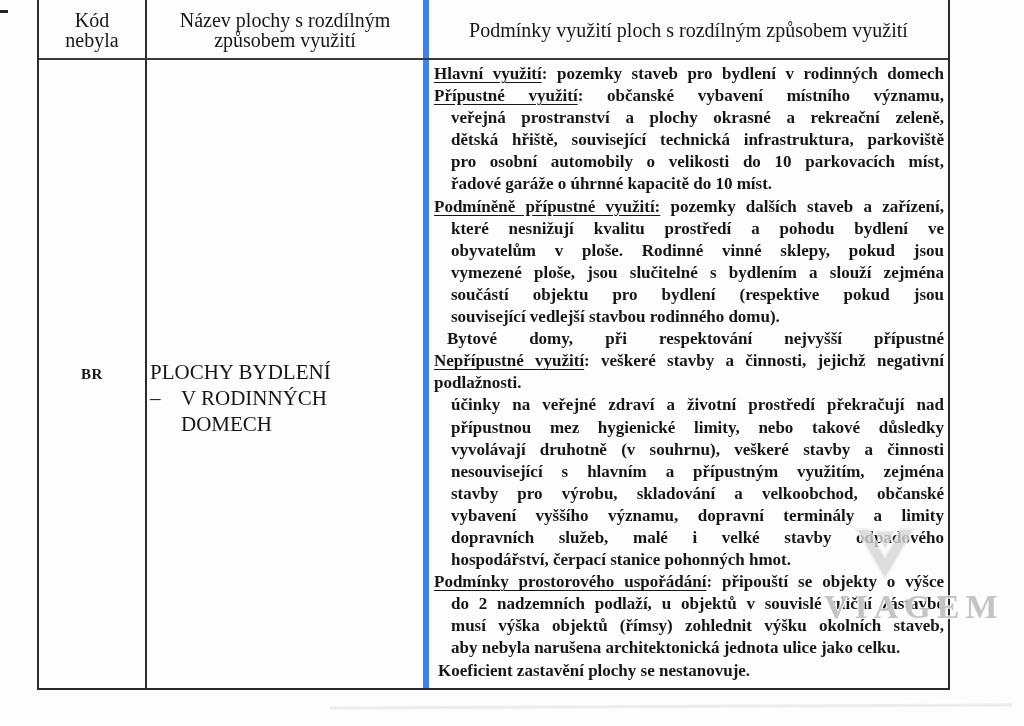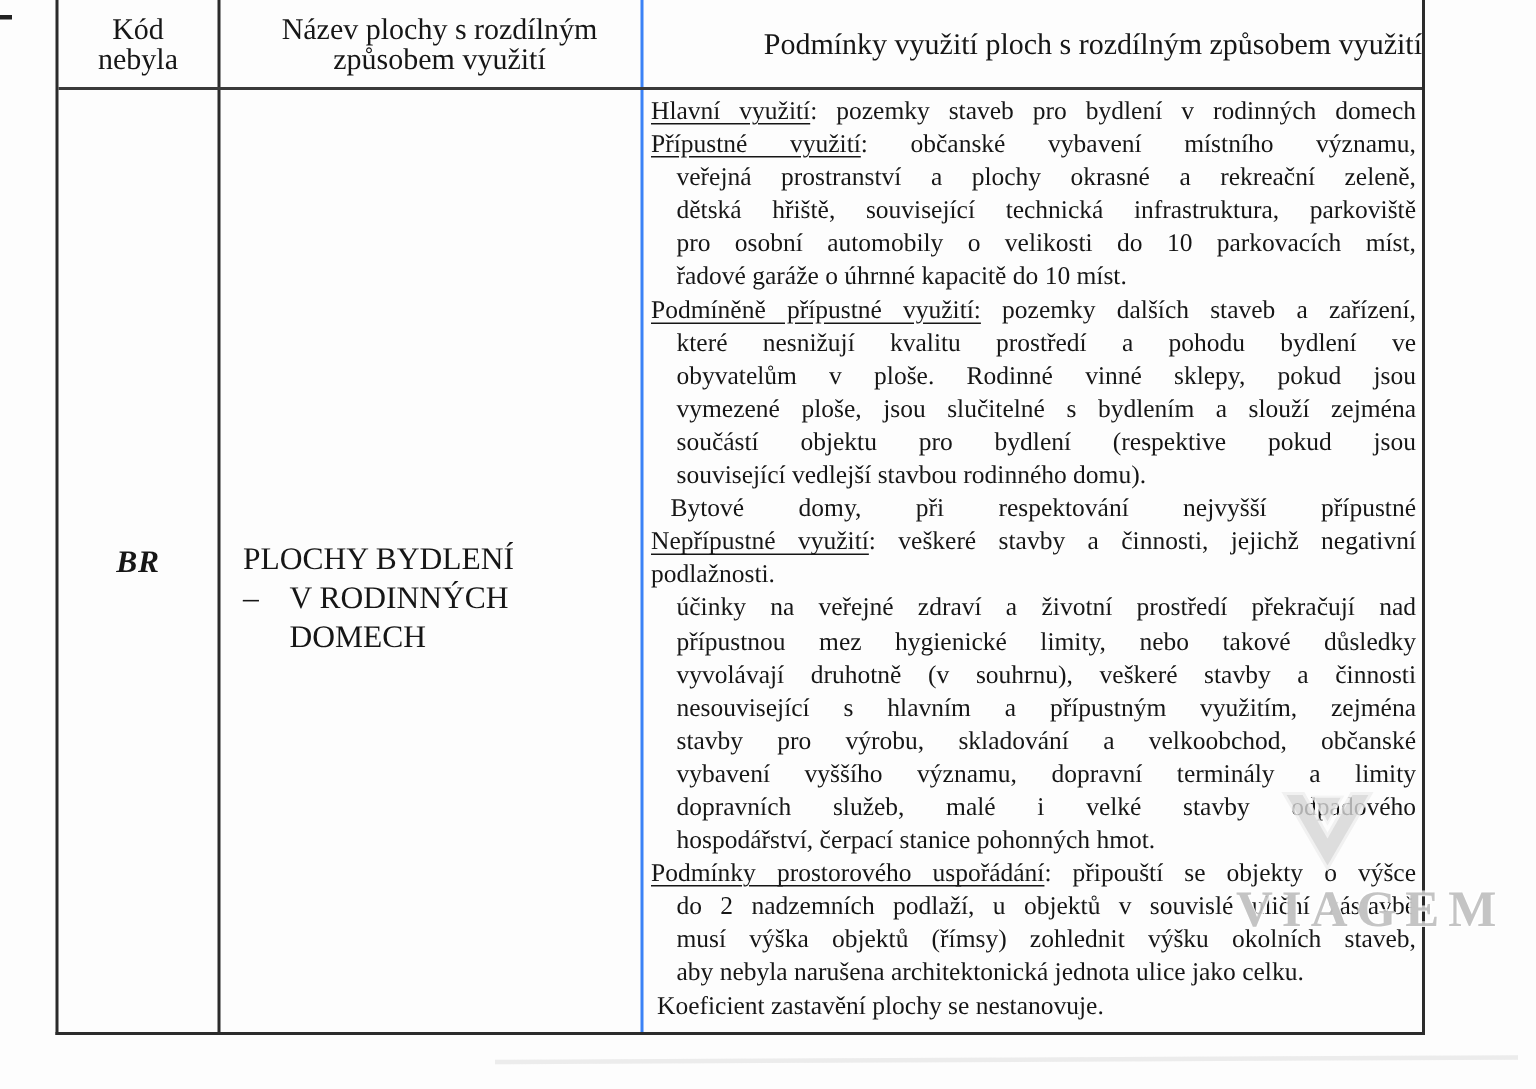--- a/index.html
+++ b/index.html
@@ -19,35 +19,35 @@
     border-left:2px solid #2b2b2b;
     border-right:2px solid #2b2b2b;
     border-bottom:2px solid #2b2b2b;
     box-sizing:border-box;
     display:flex;flex-direction:column;
     background:#fdfdfd;
   }
   .hrow{height:60px;display:flex;border-bottom:2px solid #3a3a3a;box-sizing:border-box;}
   .brow{flex:1;display:flex;min-height:0;}
   .c-code{width:108px;border-right:2px solid #2b2b2b;box-sizing:border-box;display:flex;align-items:center;justify-content:center;}
-  .c-name{width:282px;border-right:2px solid #3b82f6;box-sizing:border-box;display:flex;align-items:center;justify-content:center;padding-left:12px;}
+  .c-name{width:282px;border-right:6px solid #3b82f6;box-sizing:border-box;display:flex;align-items:center;justify-content:center;}
   .c-cond{flex:1;min-width:0;}
 
   .hcell{font-size:20px;line-height:20px;text-align:center;padding-top:1px;}
-  .hrow .c-cond{display:flex;align-items:center;justify-content:flex-end;}
+  .hrow .c-cond{display:flex;align-items:center;justify-content:center;}
 
-  .code-text{font-size:21px;font-weight:bold;letter-spacing:.5px;font-style:italic;}
+  .code-text{font-size:15px;font-weight:bold;letter-spacing:.5px;}
 
   .name-block{width:100%;padding-left:3px;font-size:21px;line-height:26px;box-sizing:border-box;margin-top:48px;}
   .name-row{display:flex;}
   .name-dash{width:31px;flex:none;}
   .name-l3{margin-left:31px;}
 
   .cond-content{padding:3px 4px 0 5px;font-size:17px;line-height:22.1px;}
-  .tline{white-space:normal;}
+  .tline{white-space:normal;font-weight:bold;}
   .tline.just{text-align:justify;text-align-last:justify;}
   .i0{padding-left:0;}
   .i1{padding-left:17px;}
   .i2{padding-left:13px;}
   .i3{padding-left:4px;}
   .u{text-decoration:underline;text-underline-offset:3px;}
 
   .wm-logo{position:absolute;left:854px;top:523px;opacity:.8;}
   .wm-text{
     position:absolute;left:824px;top:588px;

